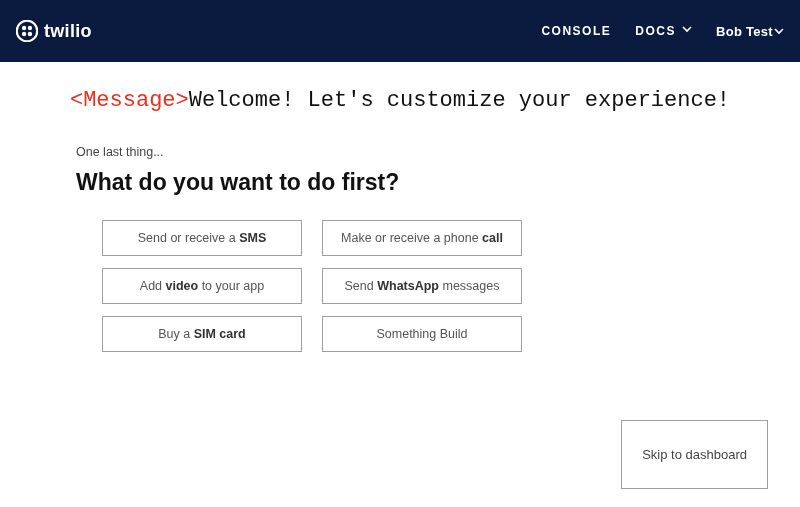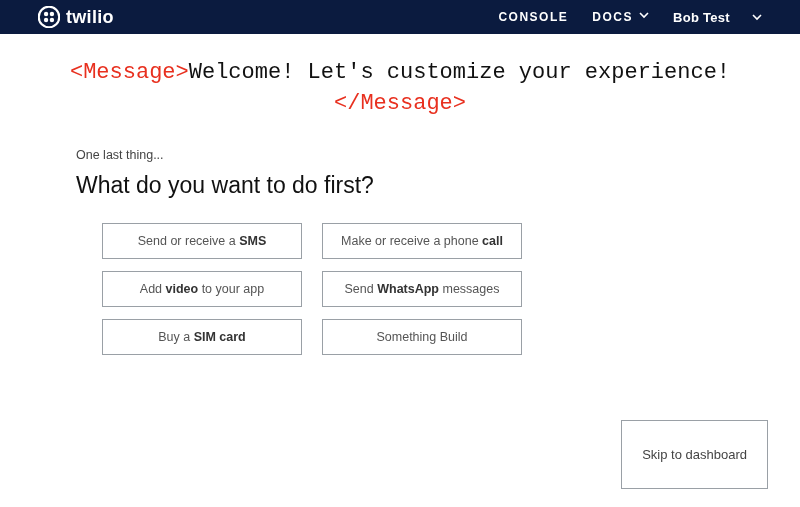--- a/index.html
+++ b/index.html
@@ -1,30 +1,30 @@
 <!DOCTYPE html>
 <html><head>
 <meta charset="utf-8">
 <style>
   * { box-sizing: border-box; margin: 0; padding: 0; }
   body { font-family: -apple-system, BlinkMacSystemFont, "Segoe UI", Helvetica, Arial, sans-serif; color:#222; background:#fff; width:800px; height:507px; overflow:hidden; }
-  .topbar { background:#0b1b3f; color:#fff; height:34px; display:flex; align-items:center; justify-content:space-between; padding:0 38px; }
+  .topbar { background:#0b1b3f; color:#fff; height:62px; display:flex; align-items:center; justify-content:space-between; padding:0 16px; }
   .brand { display:flex; align-items:center; gap:6px; }
   .brand svg { display:block; }
   .brand-name { font-weight:800; font-size:18px; letter-spacing:0.3px; }
   .topnav { display:flex; align-items:center; gap:24px; font-size:12px; font-weight:700; letter-spacing:1.5px; }
   .topnav .item { display:flex; align-items:flex-start; gap:6px; cursor:pointer; }
   .chev { display:inline-flex; }
-  .user { display:flex; align-items:center; gap:22px; font-size:13px; font-weight:600; letter-spacing:0.3px; cursor:pointer; }
+  .user { display:flex; align-items:center; gap:1px; font-size:13px; font-weight:600; letter-spacing:0.3px; cursor:pointer; }
   .hero { text-align:center; padding:24px 10px 10px; font-family: "Courier New", Courier, monospace; font-size:22px; line-height:1.4; }
   .tag { color:#e8301f; }
   .hero-text { color:#111; }
   .content { padding:18px 40px 0 40px;margin-left:36px; }
   .kicker { font-size:12.5px; color:#444; margin-bottom:10px; }
-  .question { font-size:23px; font-weight:400; color:#111; margin-bottom:24px; }
+  .question { font-size:23px; font-weight:700; color:#111; margin-bottom:24px; }
   .grid { display:grid; grid-template-columns: 200px 200px; column-gap:20px; row-gap:12px;padding-left:26px; }
   .opt { border:1px solid #9aa0a6; height:36px; display:flex; align-items:center; justify-content:center; font-size:12.5px; color:#555; background:#fff; cursor:pointer; }
   .opt b { color:#333; font-weight:700; }
   .footer { position:absolute; right:32px; bottom:18px; }
   .skip { border:1px solid #9aa0a6; padding:26px 20px; font-size:13px; color:#444; background:#fff; cursor:pointer; }
 </style>
 </head>
 <body>
 
 <div class="topbar">
@@ -58,21 +58,20 @@
         <svg width="10" height="10" viewBox="0 0 10 10">
             <path d="M1 3 L5 7 L9 3" fill="none" stroke="#fff" stroke-width="1.6"></path>
           </svg>
       </span>
     </div>
   </div>
 </div>
 
 <div class="hero">
   <span class="tag">&lt;Message&gt;</span><span class="hero-text">Welcome! Let's customize your experience!</span><br>
-  <span class="tag">&lt;/Message&gt;</span>
 </div>
 
 <div class="content">
   <div class="kicker">One last thing...</div>
   <div class="question">What do you want to do first?</div>
 
   <div class="grid">
     <div class="opt">
       <span><span>Send or receive a </span><b>SMS</b><span></span></span>
     </div>

